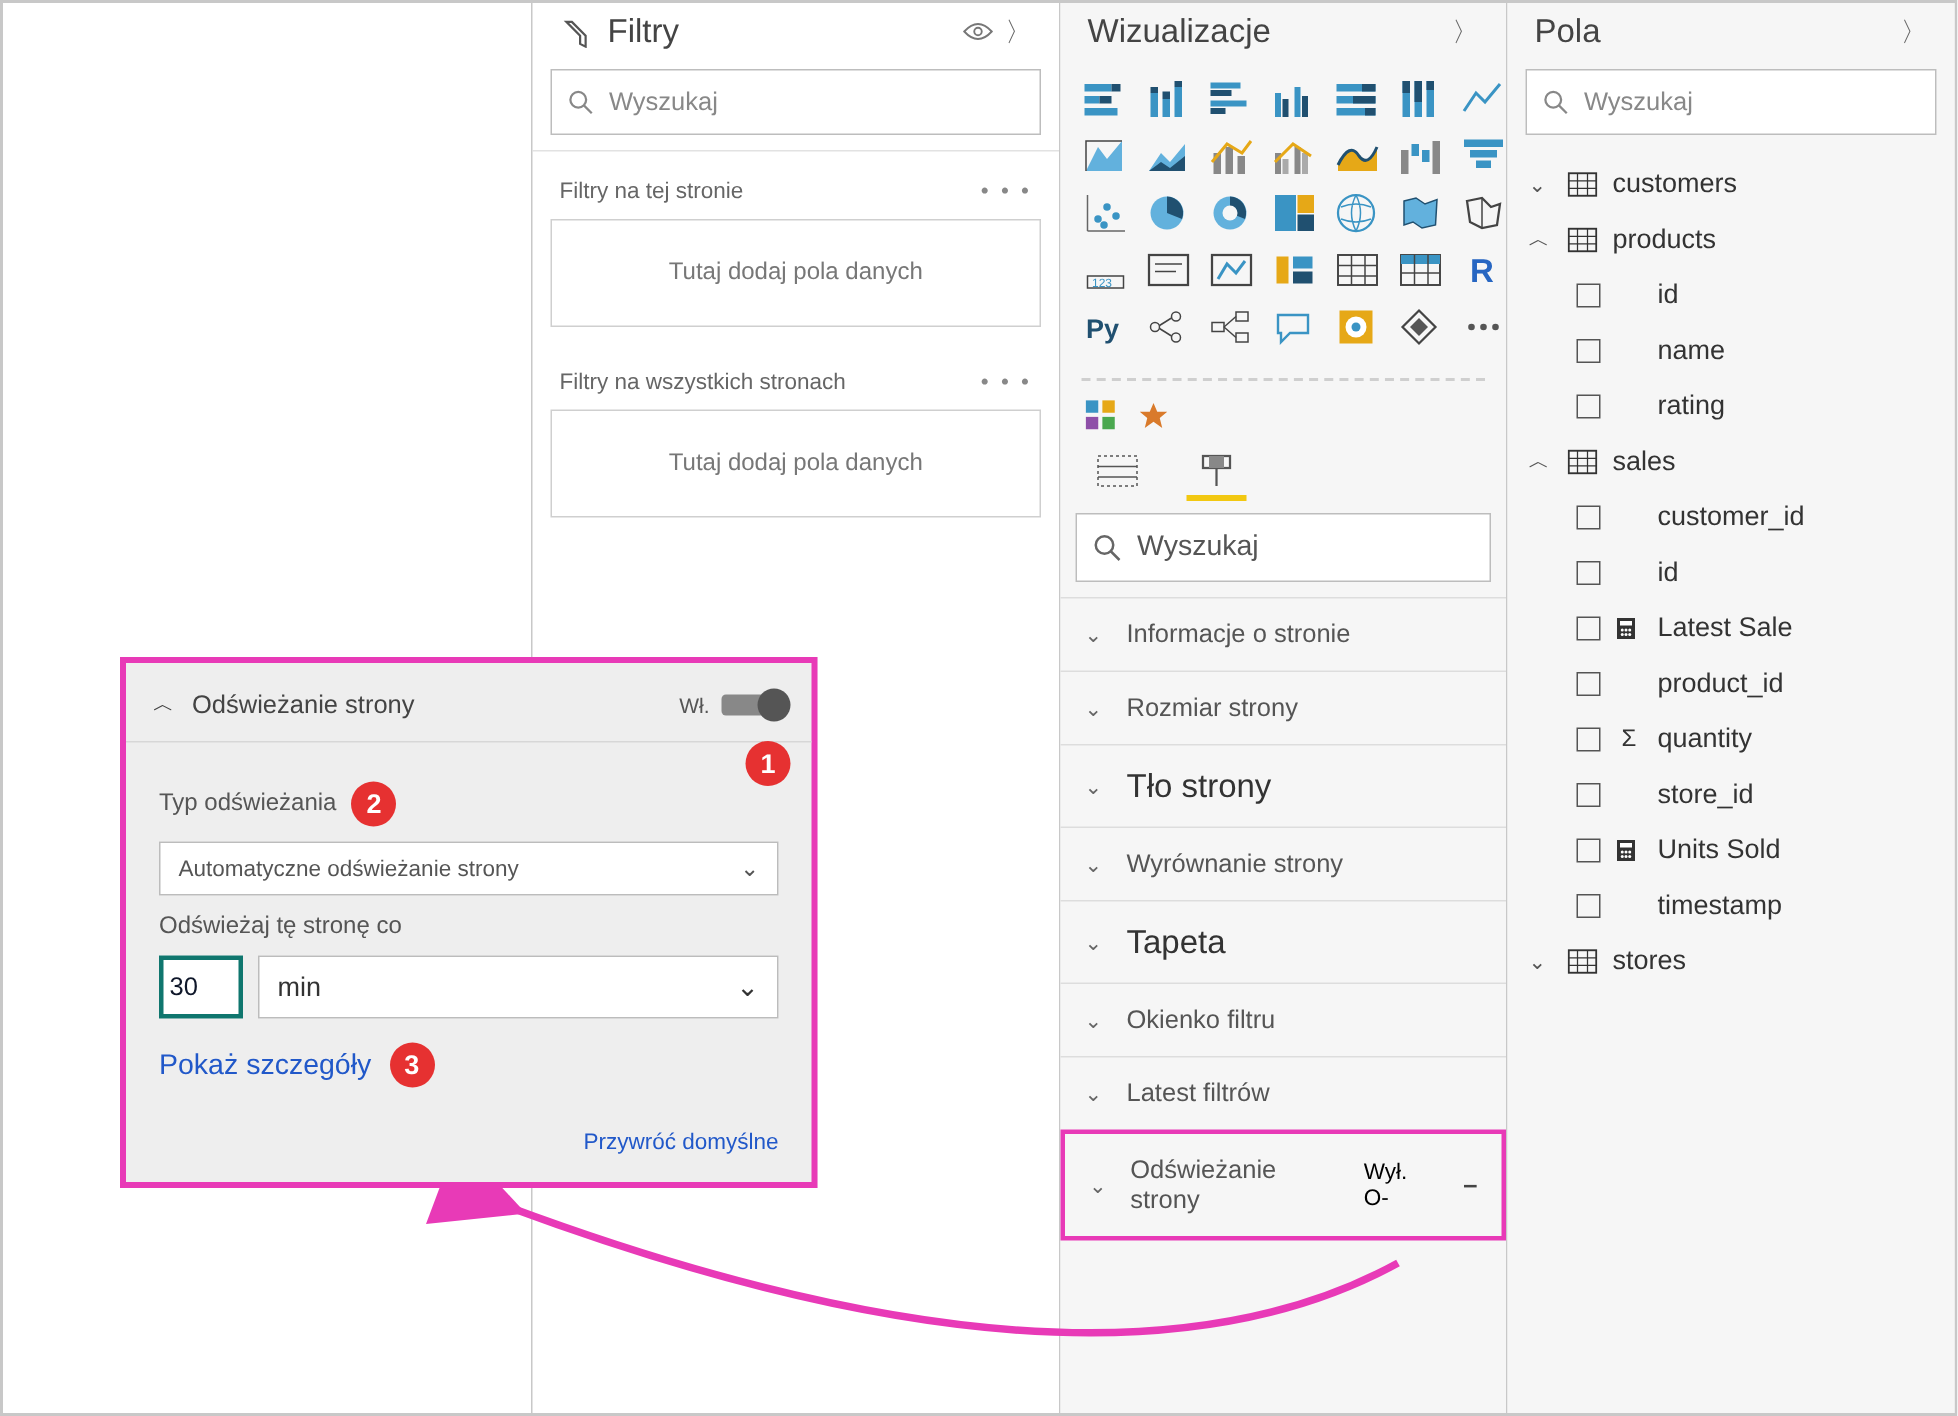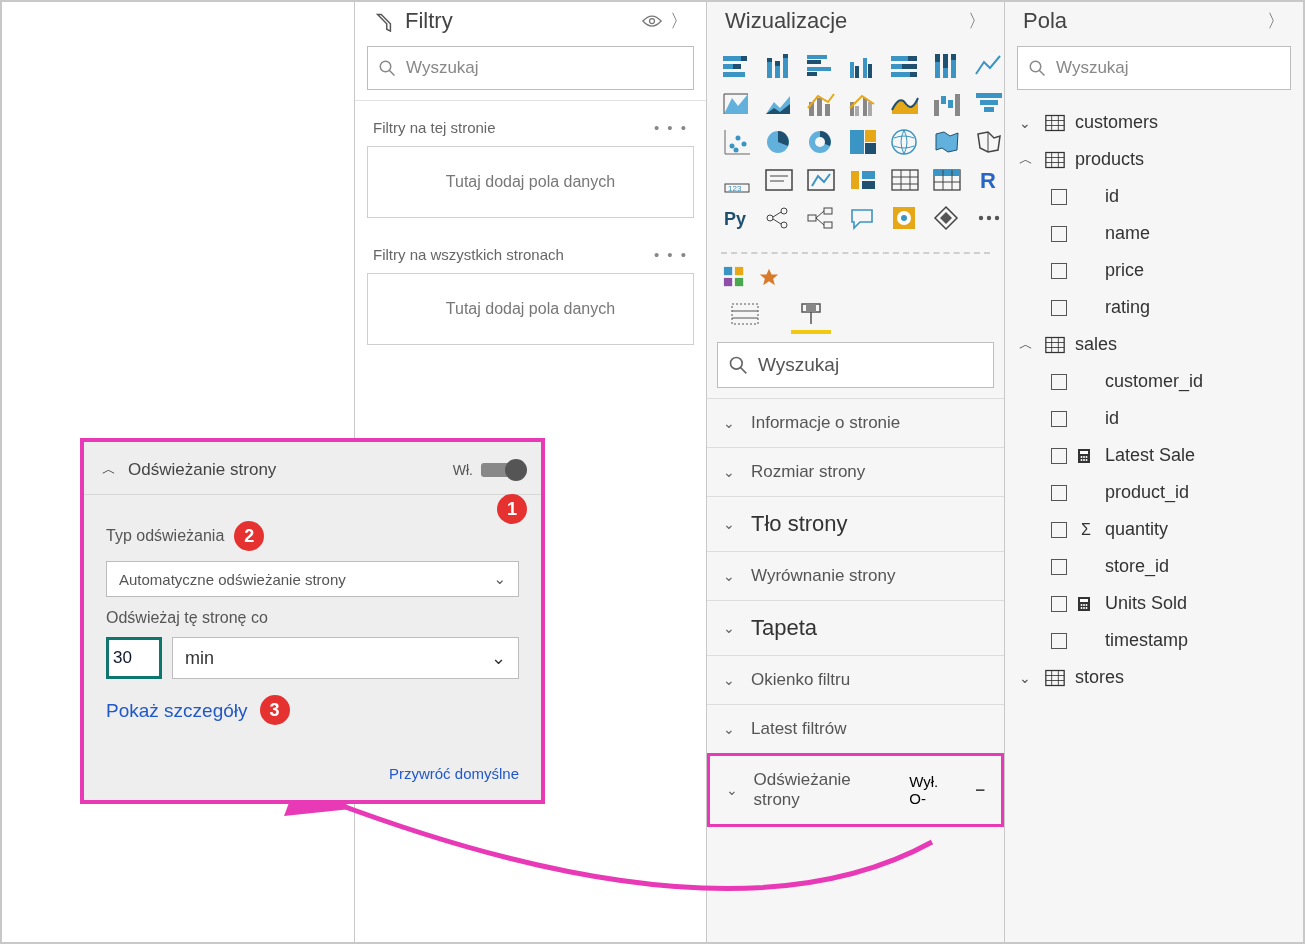--- a/index.html
+++ b/index.html
@@ -49,21 +49,21 @@
   .popup .hdr .onlabel { margin-left: auto; font-size: 14px; color: #555; margin-right: 8px; }
   .toggle-on { width: 42px; height: 14px; background: #888; border-radius: 3px; position: relative; }
   .toggle-on::after { content:""; position:absolute; right:-4px; top:-4px; width:22px; height:22px; background:#555; border-radius:50%; }
   .popup .body { padding: 14px 22px 18px; position: relative; }
   .plab { font-size: 16px; color: #555; margin: 12px 0 10px; }
   .pselect { display: flex; align-items: center; justify-content: space-between; border: 1px solid #bcbcbc; background: #fff; padding: 8px 12px; font-size: 15px; color: #555; }
   .prow { display: flex; gap: 10px; }
   .pnum { width: 56px; border: 3px solid #0f766e; background: #fff; padding: 8px 4px; font-size: 17px; color: #0f172a; }
   .punit { flex: 1; border: 1px solid #bcbcbc; background: #fff; padding: 8px 12px; font-size: 18px; color: #333; display: flex; justify-content: space-between; align-items: center; }
   .plink { color: #2158c9; font-size: 19px; margin-top: 18px; display: inline-block; }
-  .prestore { color: #2158c9; font-size: 15px; text-align: right; margin-top: 40px; }
+  .prestore { color: #2158c9; font-size: 15px; text-align: right; margin-top: 28px; }
   .badge { position: absolute; width: 30px; height: 30px; border-radius: 50%; background: #e63131; color:#fff; display:flex; align-items:center; justify-content:center; font-size:18px; font-weight:600; }
 
   
   .arrow-svg { position: absolute; left: 270px; top: 760px; width: 680px; height: 180px; z-index: 4; pointer-events: none; }
 
   .chevr { cursor: default; }
 
   svg { display: block; }
 </style>
 </head>
@@ -553,25 +553,20 @@
           <span>id</span>
         </div>
         <div class="field-row child">
           <span class="cb"></span>
           <span class="sym">&nbsp;</span>
           <span>name</span>
         </div>
         <div class="field-row child">
           <span class="cb"></span>
           <span class="sym">&nbsp;</span>
-          <span>price</span>
-        </div>
-        <div class="field-row child">
-          <span class="cb"></span>
-          <span class="sym">&nbsp;</span>
           <span>rating</span>
         </div>
         <div class="field-row">
           <span class="chevf">︿</span>
           <span>
             <svg width="20" height="18" viewBox="0 0 24 20">
               <rect x="1" y="1" width="22" height="18" fill="none" stroke="#333" stroke-width="1.5"></rect>
               <line x1="1" y1="7" x2="23" y2="7" stroke="#333"></line>
               <line x1="1" y1="13" x2="23" y2="13" stroke="#333"></line>
               <line x1="8" y1="1" x2="8" y2="19" stroke="#333"></line>

